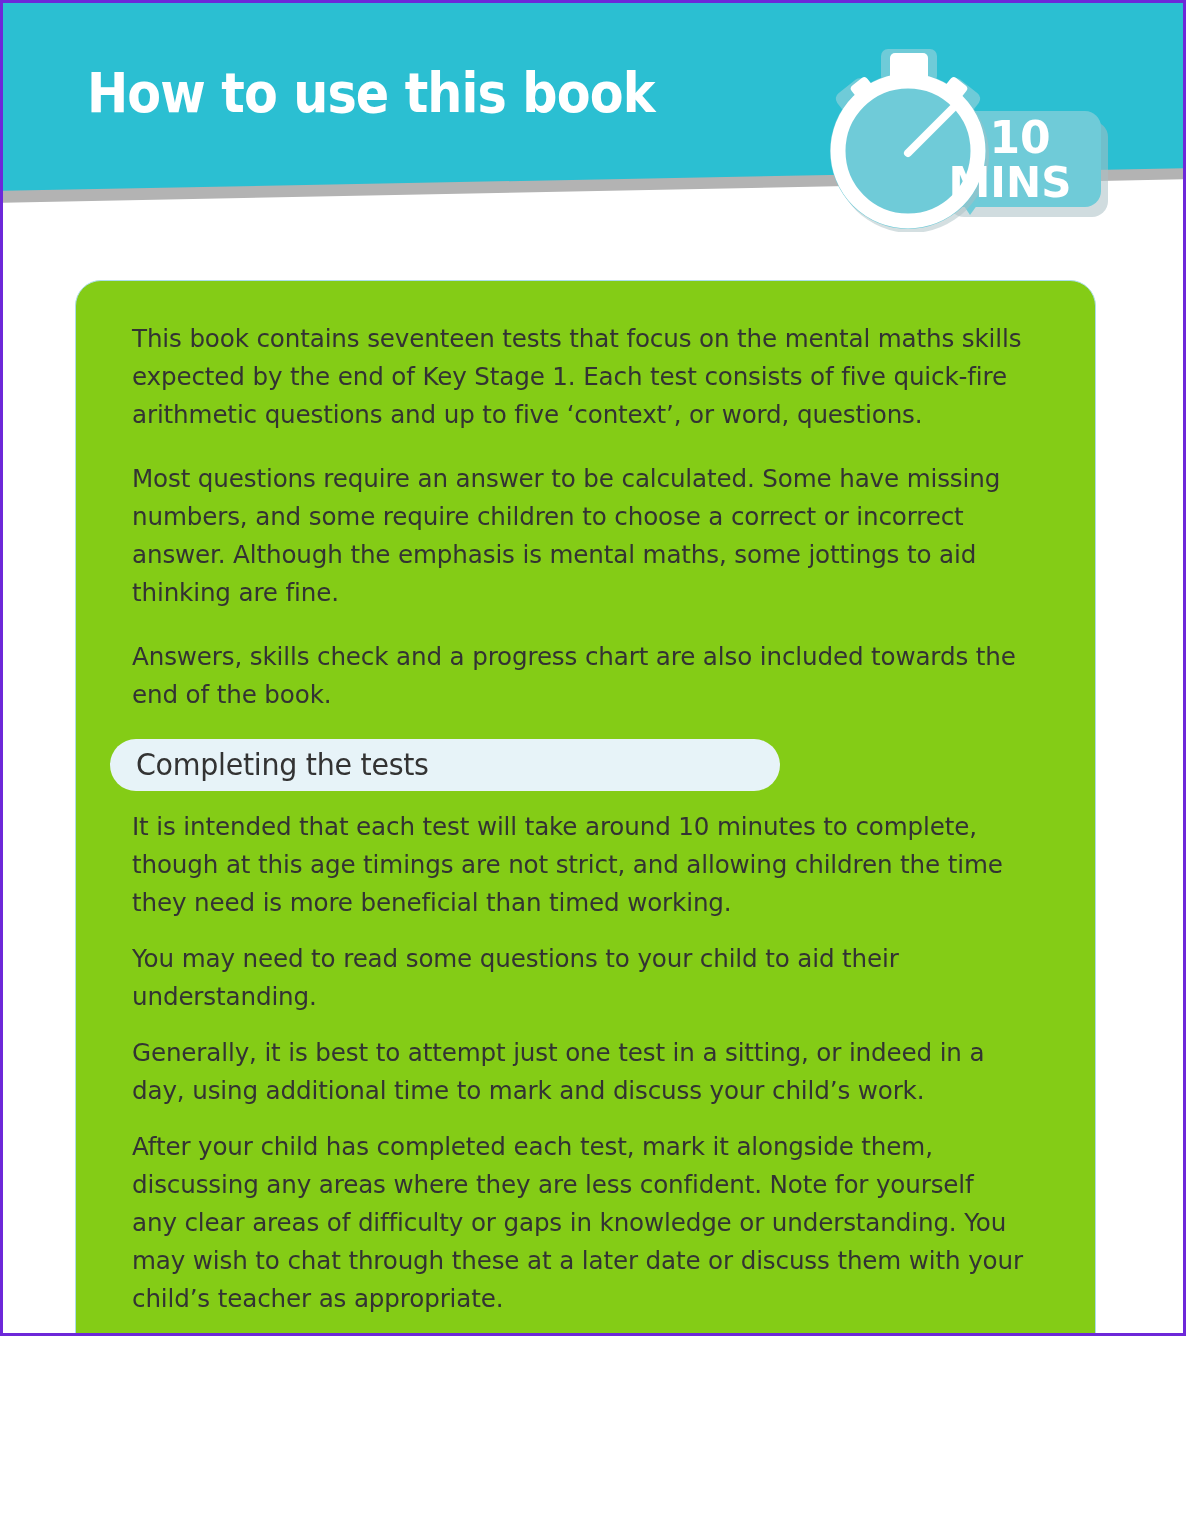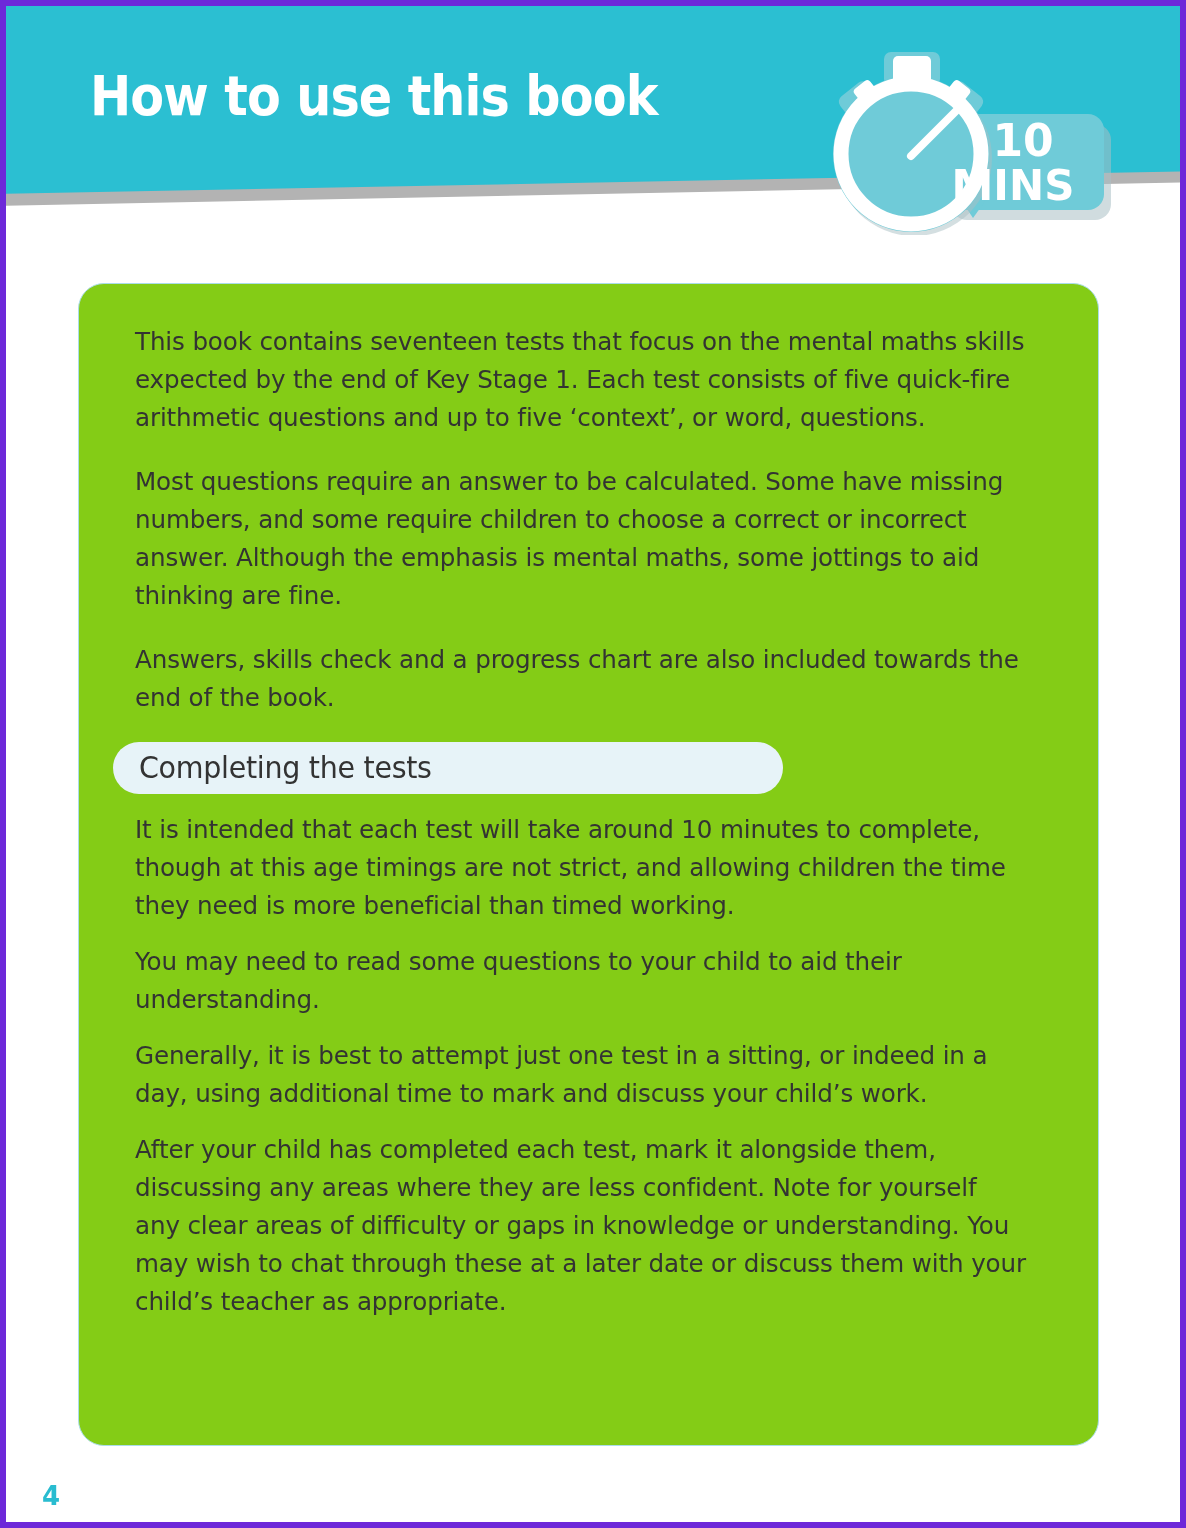--- a/index.html
+++ b/index.html
@@ -6,25 +6,25 @@
     margin: 0;
     padding: 0;
     background: #ffffff;
   }
   body {
     font-family: "Liberation Sans", sans-serif;
   }
   .page {
     position: relative;
     width: 1186px;
-    height: 1528px;
+    height: 1336px;
     background: #ffffff;
     overflow: hidden;
     box-sizing: border-box;
-    border: 6px solid #6d28d9;
+    border: 3px solid #6d28d9;
   }
 
   
   .header {
     position: absolute;
     left: 0;
     top: 0;
     width: 1186px;
     height: 215px;
     overflow: visible;

